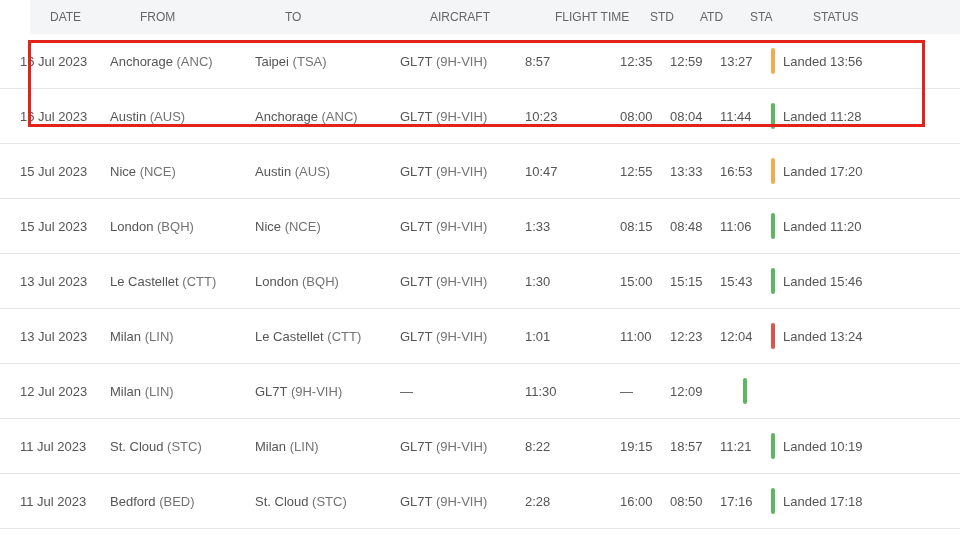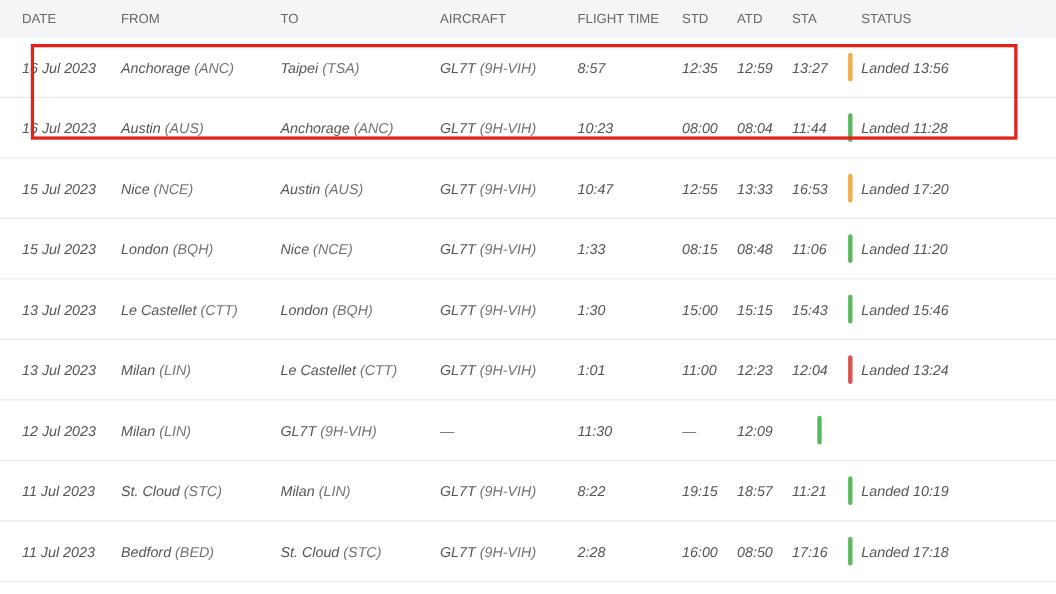--- a/index.html
+++ b/index.html
@@ -17,27 +17,27 @@
   .grid {
     display: grid;
     grid-template-columns: 90px 145px 145px 125px 95px 50px 50px 50px 5px 205px;
     align-items: center;
   }
   .thead {
     background: #f4f5f6;
     padding: 10px 0 10px 20px;
     color: #666;
     font-size: 12px;
+    margin-left: 30px;
   }
   .thead > div { font-weight: 500; }
   .trow {
     padding: 14px 0 14px 20px;
     border-bottom: 1px solid #e6e6e6;
     color: #555;
-    font-style: italic;
   }
   .link { color: #737373; }
   .bar {
     width: 4px;
     height: 26px;
     border-radius: 2px;
     justify-self: center;
   }
   .g { background: #5cb85c; }
   .y { background: #f0ad4e; }

